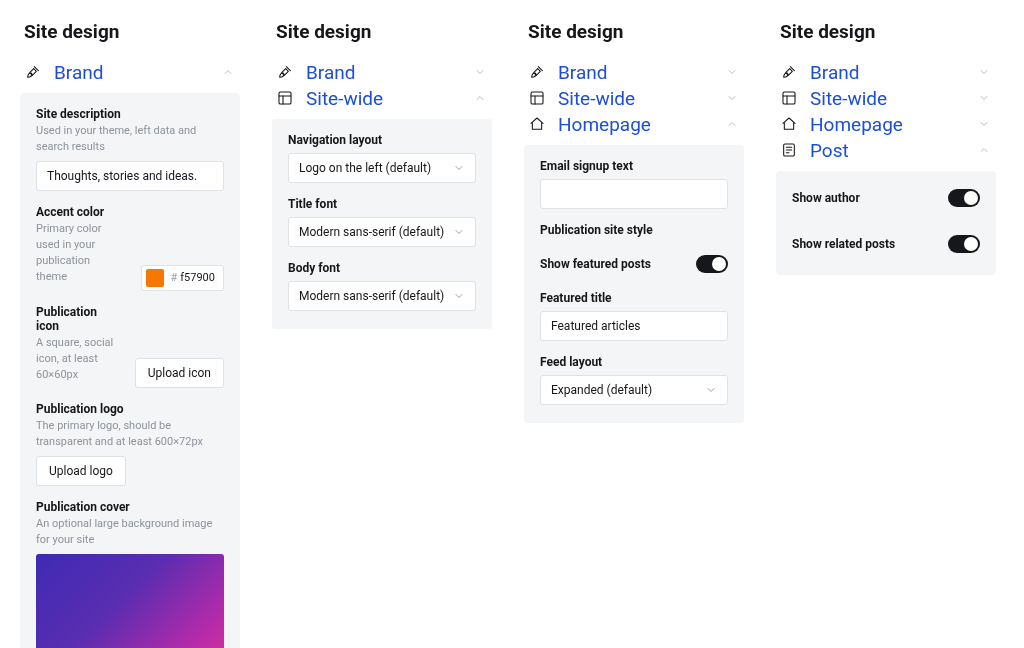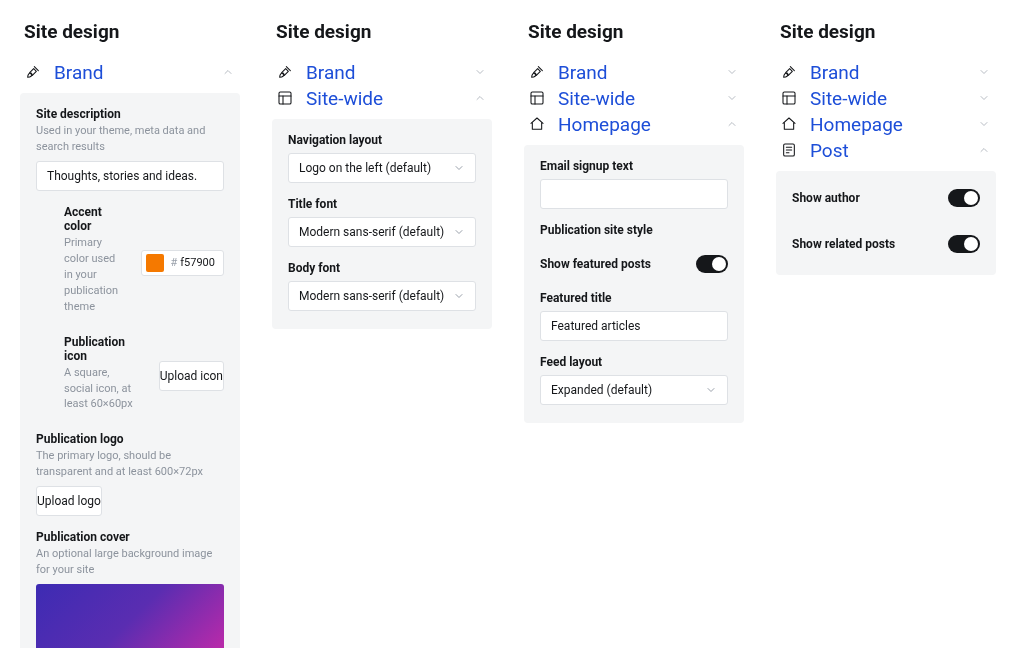--- a/index.html
+++ b/index.html
@@ -38,26 +38,26 @@
     border-radius:3px;
     font-size:12px; color:#15171a;
     padding:0 10px;
     display:flex; align-items:center;
   }
   .select-input { justify-content:space-between; cursor:pointer; }
   .select-input .chev { color:#9aa1ab; }
 
   .btn {
     display:inline-flex; align-items:center;
-    height:30px; padding:0 0;
+    height:30px; padding:0 12px;
     background:#ffffff; border:1px solid #dee1e5; border-radius:3px;
     font-size:12px; color:#15171a; cursor:pointer;
   }
 
-  .row-split { display:flex; align-items:center; justify-content:space-between; gap:18px;margin-left:28px; }
+  .row-split { display:flex; align-items:flex-end; justify-content:space-between; gap:18px; }
   .row-split .left { flex:1; }
 
   .swatch-input {
     display:flex; align-items:center; height:26px;
     background:#ffffff; border:1px solid #dee1e5; border-radius:3px;
     padding:0 8px 0 4px; cursor:pointer;
   }
   .swatch-input .swatch { width:18px; height:18px; border-radius:2px; margin-right:6px; }
   .swatch-input .hash { color:#9aa1ab; margin-right:3px; font-size:11px; }
   .swatch-input .hex { font-size:11px; color:#15171a; }
@@ -101,21 +101,21 @@
       <svg width="12" height="12" viewBox="0 0 24 24" fill="none" stroke="currentColor" stroke-width="2" stroke-linecap="round" stroke-linejoin="round">
           <polyline points="18 15 12 9 6 15"></polyline>
         </svg>
     </span>
   </div>
 
   <div class="panel">
 
     <div class="field">
       <div class="field-label">Site description</div>
-      <div class="field-sub">Used in your theme, meta data and search results</div>
+      <div class="field-sub">Used in your theme, left data and search results</div>
       <div class="text-input">
         <span>Thoughts, stories and ideas.</span>
       </div>
     </div>
 
     <div class="field row-split">
       <div class="left">
         <div class="field-label">Accent color</div>
         <div class="field-sub">Primary color used in your publication theme</div>
       </div>

